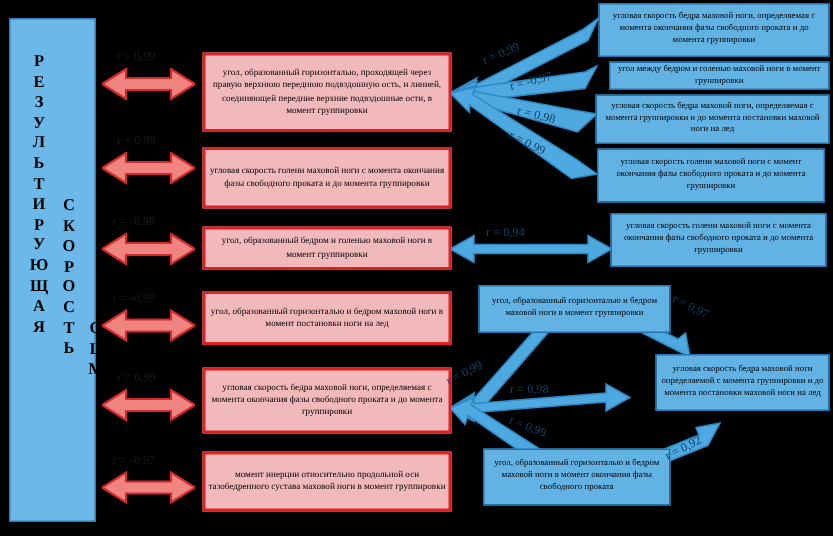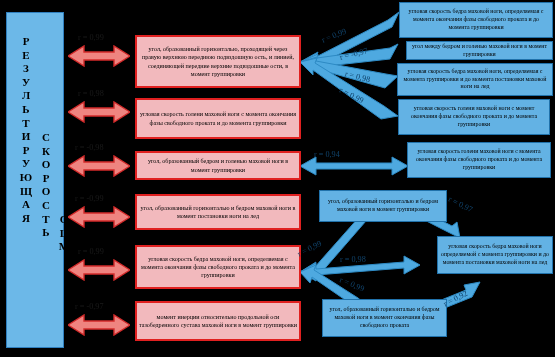--- a/index.html
+++ b/index.html
@@ -269,21 +269,21 @@
 
   <div class="bbox" style="left:322px; top:299px; width:125px; height:38px;">
     <span>угол, образованный горизонталью и бедром маховой ноги в момент окончания фазы свободного проката</span>
   </div>
 
   <div class="rlabel blue rot-n22" style="left:322px; top:36px;">r = 0,99</div>
   <div class="rlabel blue rot-n14" style="left:340px; top:53px;">r = -0,97</div>
   <div class="rlabel blue rot-p14" style="left:345px; top:69px;">r = 0,98</div>
   <div class="rlabel blue rot-p27" style="left:340px; top:85px;">r = 0,99</div>
 
-  <div class="rlabel blue" style="left:314px; top:150px;text-align:right;">r = 0,94</div>
+  <div class="rlabel blue" style="left:324px; top:150px;text-align:right;">r = 0,94</div>
 
   <div class="rlabel blue rot-n27" style="left:298px; top:250px;">r = 0,99</div>
   <div class="rlabel blue" style="left:340px; top:255px;">r = 0,98</div>
   <div class="rlabel blue rot-p22" style="left:340px; top:275px;">r = 0,99</div>
 
   <div class="rlabel blue rot-p27" style="left:449px; top:194px;">r = 0,97</div>
   <div class="rlabel blue rot-n27" style="left:444px; top:300px;">r = 0,92</div>
 
 </div>
 

